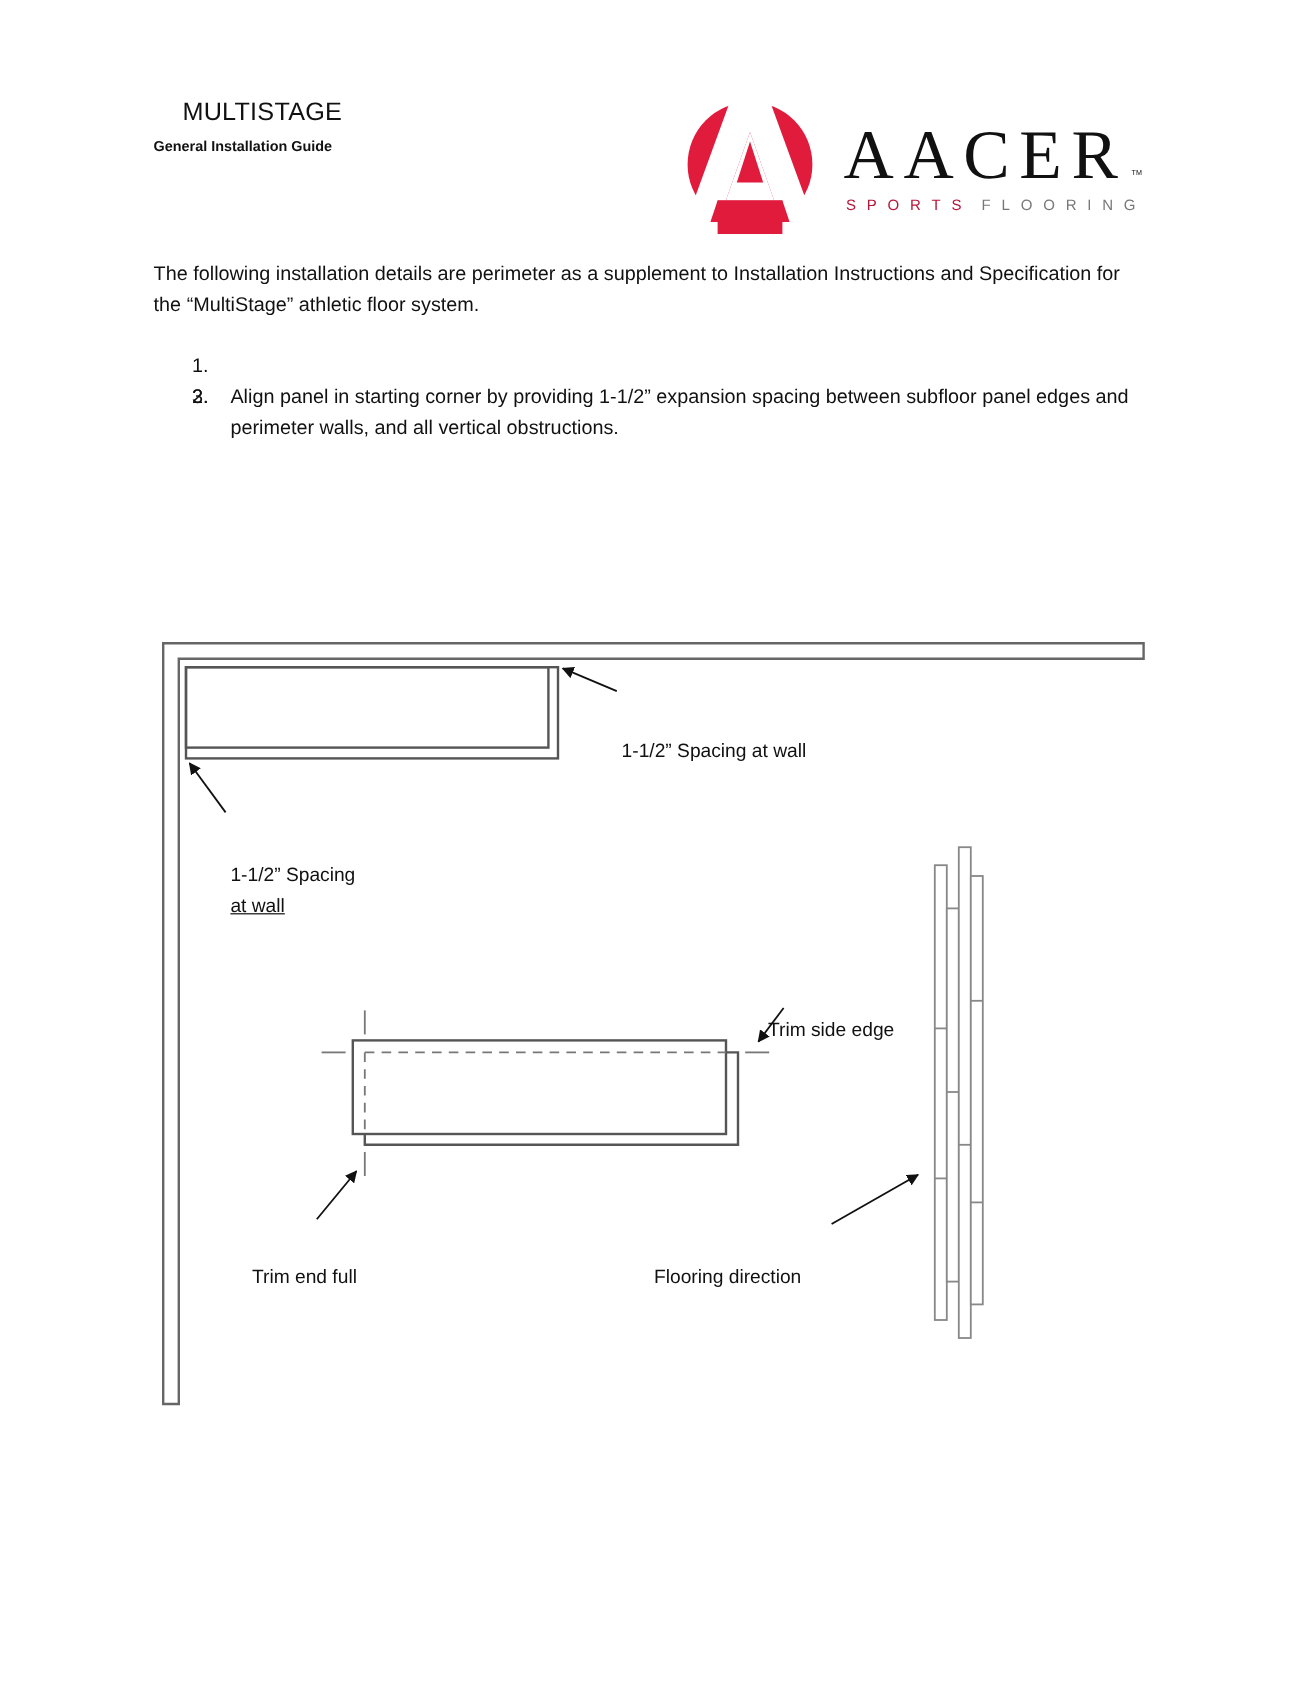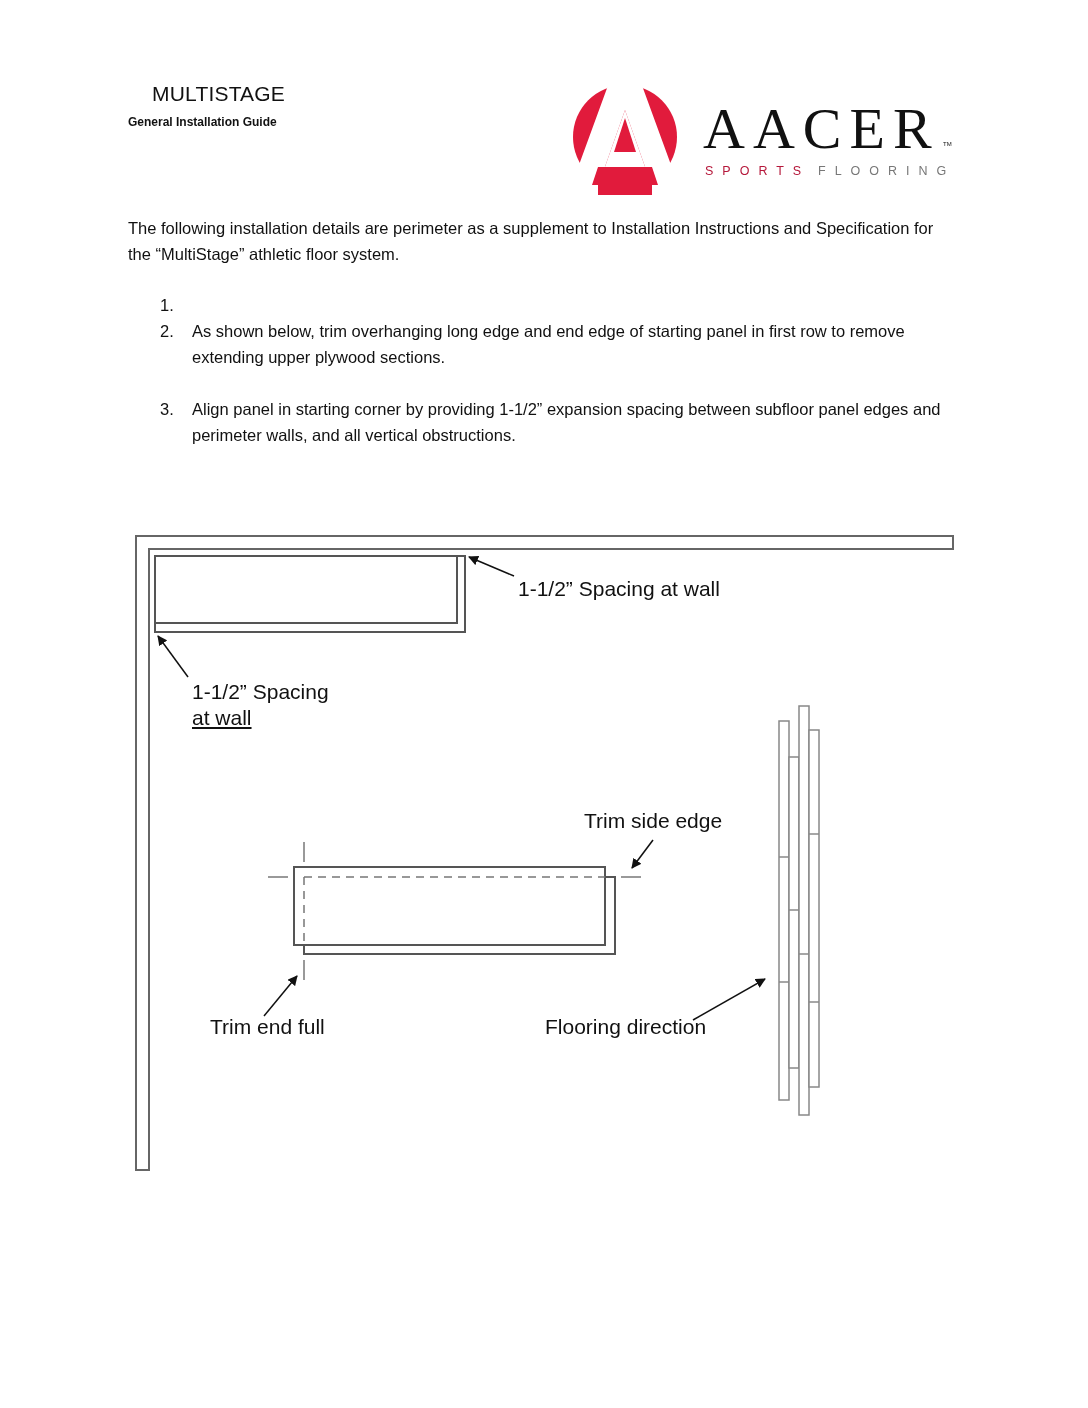--- a/index.html
+++ b/index.html
@@ -6,21 +6,21 @@
   body { width: 1088px; height: 1408px; position: relative; overflow: hidden;
          font-family: "Liberation Sans", "DejaVu Sans", sans-serif; color: #111; }
   .doc-title { position: absolute; left: 128px; top: 82px; font-size: 21px; letter-spacing: 0.2px; margin-left: 24px; }
   .doc-subtitle { position: absolute; left: 128px; top: 115px; font-size: 12px; font-weight: bold; }
   .logo { position: absolute; left: 570px; top: 80px; width: 400px; height: 115px; }
   .intro { position: absolute; left: 128px; top: 215px; width: 820px; font-size: 16.5px; line-height: 26px; }
   .steps { position: absolute; left: 128px; top: 292px; width: 830px; margin: 0; padding: 0; list-style: none; font-size: 16.5px; line-height: 26px; }
   .steps li { position: relative; padding-left: 64px; margin-bottom: 26px; }
   .steps .num { position: absolute; left: 32px; top: 0; }
   .diagram { position: absolute; left: 0; top: 520px; width: 1088px; height: 680px; }
-  .lbl { position: absolute; font-size: 21px; line-height: 26px; white-space: nowrap; }
+  .lbl { position: absolute; font-size: 16px; line-height: 26px; white-space: nowrap; margin-top: 38px; }
 </style>
 </head>
 <body>
 
 <div>
 
   <div class="doc-title">MULTISTAGE</div>
   <div class="doc-subtitle">General Installation Guide</div>
 
   <svg class="logo" viewBox="0 0 400 115">
@@ -39,21 +39,20 @@
   </svg>
 
   <div class="intro">The following installation details are perimeter as a supplement to Installation Instructions and Specification for the “MultiStage” athletic floor system.</div>
 
   <ol class="steps">
     <li>
       <span class="num">1.</span>
     </li>
     <li>
       <span class="num">2.</span>
-      <span>As shown below, trim overhanging long edge and end edge of starting panel in first row to remove extending upper plywood sections.</span>
     </li>
     <li>
       <span class="num">3.</span>
       <span>Align panel in starting corner by providing 1-1/2” expansion spacing between subfloor panel edges and perimeter walls, and all vertical obstructions.</span>
     </li>
   </ol>
 
   <svg class="diagram" viewBox="0 520 1088 680">
     <defs>
       <marker id="arrowhead" markerWidth="10" markerHeight="10" refX="9" refY="5" orient="auto" markerUnits="userSpaceOnUse">
@@ -98,17 +97,17 @@
       <line x1="799" y1="954" x2="809" y2="954"></line>
       <line x1="809" y1="834" x2="819" y2="834"></line>
       <line x1="809" y1="1002" x2="819" y2="1002"></line>
     </g>
     <line x1="693" y1="1020" x2="765" y2="979" stroke="#111" stroke-width="1.5" marker-end="url(#arrowhead)"></line>
   </svg>
 
   <div class="lbl" style="left:518px; top:576px;">1-1/2” Spacing at wall</div>
   <div class="lbl" style="left:192px; top:679px;">1-1/2” Spacing</div>
   <div class="lbl" style="left:192px; top:705px;text-decoration:underline;">at wall</div>
-  <div class="lbl" style="left:584px; top:808px;">Trim side edge</div>
+  <div class="lbl" style="left:640px; top:808px;">Trim side edge</div>
   <div class="lbl" style="left:210px; top:1014px;">Trim end full</div>
   <div class="lbl" style="left:545px; top:1014px;">Flooring direction</div>
 
 </div>
 
 </body></html>

